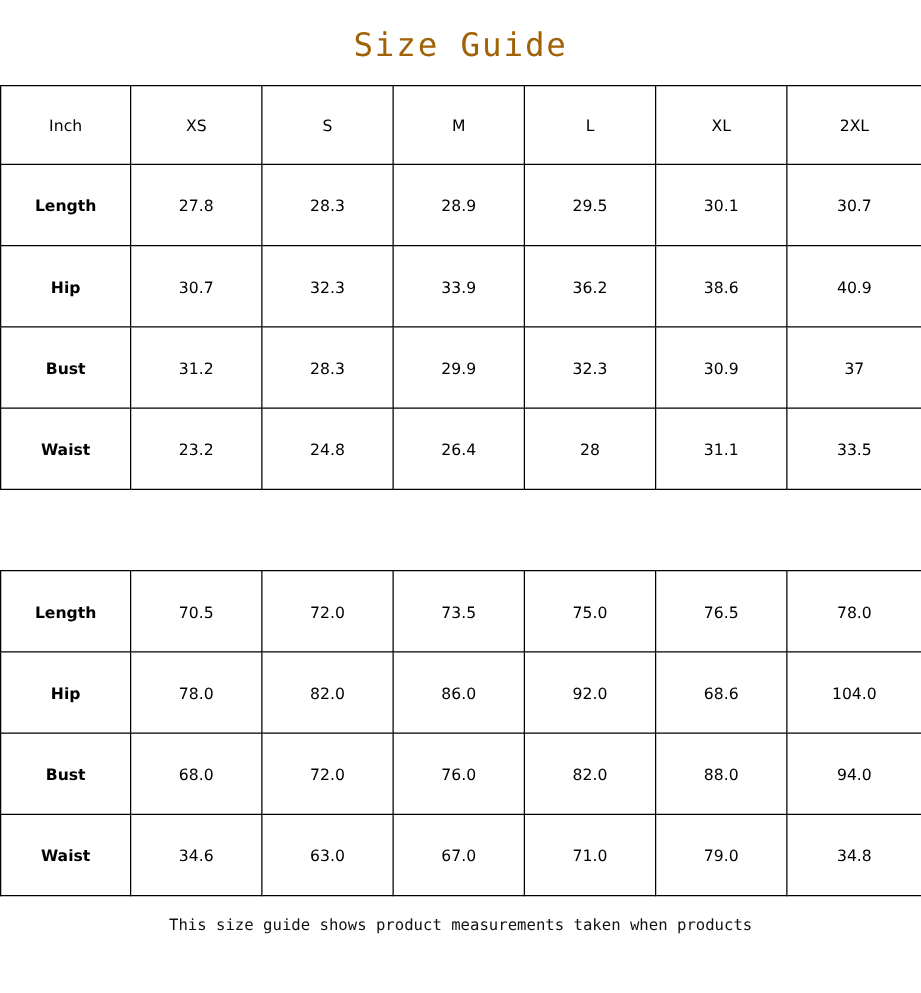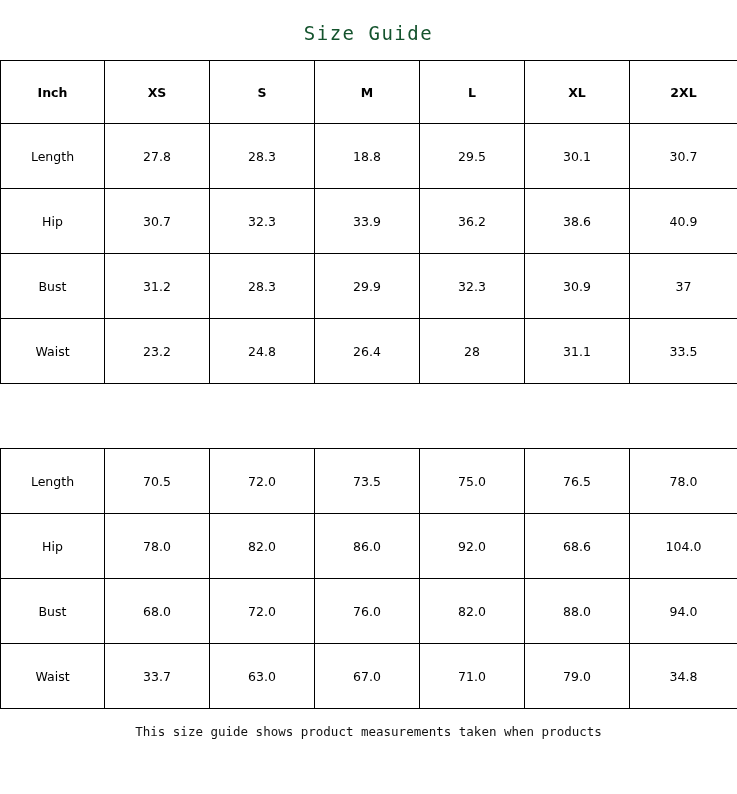--- a/index.html
+++ b/index.html
@@ -16,47 +16,47 @@
   }
   .page {
     width: 737px;
     height: 794px;
     position: relative;
     box-sizing: border-box;
   }
   .title {
     text-align: center;
     font-family: "DejaVu Sans Mono", monospace;
-    font-size: 19px;
+    font-size: 26px;
     letter-spacing: 1.5px;
-    color: #14532d;
+    color: #a16207;
     padding-top: 22px;
     padding-bottom: 16px;
   }
   table.size-table {
     border-collapse: collapse;
     width: 737px;
     table-layout: fixed;
   }
   table.size-table td {
     border: 1px solid #000000;
     text-align: center;
     vertical-align: middle;
     font-family: "DejaVu Sans", sans-serif;
     font-size: 12.5px;
     color: #000000;
     height: 64px;
     padding: 0;
   }
   table.size-table tr.head td {
+    font-weight: normal;
+    height: 62px;
+  }
+  table.size-table td.rowhead {
     font-weight: bold;
-    height: 62px;
-  }
-  table.size-table td.rowhead {
-    font-weight: normal;
     text-align: center;
   }
   table.size-table td.unit {
     font-weight: bold;
   }
   
   col.c0 { width: 104px; }
   col.cx { width: 105px; }
   col.clast { width: 108px; }
 
@@ -99,21 +99,21 @@
         <td>S</td>
         <td>M</td>
         <td>L</td>
         <td>XL</td>
         <td>2XL</td>
       </tr>
       <tr>
         <td class="rowhead">Length</td>
         <td>27.8</td>
         <td>28.3</td>
-        <td>18.8</td>
+        <td>28.9</td>
         <td>29.5</td>
         <td>30.1</td>
         <td>30.7</td>
       </tr>
       <tr>
         <td class="rowhead">Hip</td>
         <td>30.7</td>
         <td>32.3</td>
         <td>33.9</td>
         <td>36.2</td>
@@ -176,21 +176,21 @@
         <td class="rowhead">Bust</td>
         <td>68.0</td>
         <td>72.0</td>
         <td>76.0</td>
         <td>82.0</td>
         <td>88.0</td>
         <td>94.0</td>
       </tr>
       <tr>
         <td class="rowhead">Waist</td>
-        <td>33.7</td>
+        <td>34.6</td>
         <td>63.0</td>
         <td>67.0</td>
         <td>71.0</td>
         <td>79.0</td>
         <td>34.8</td>
       </tr>
     </tbody>
   </table>
 
   <div class="note">

